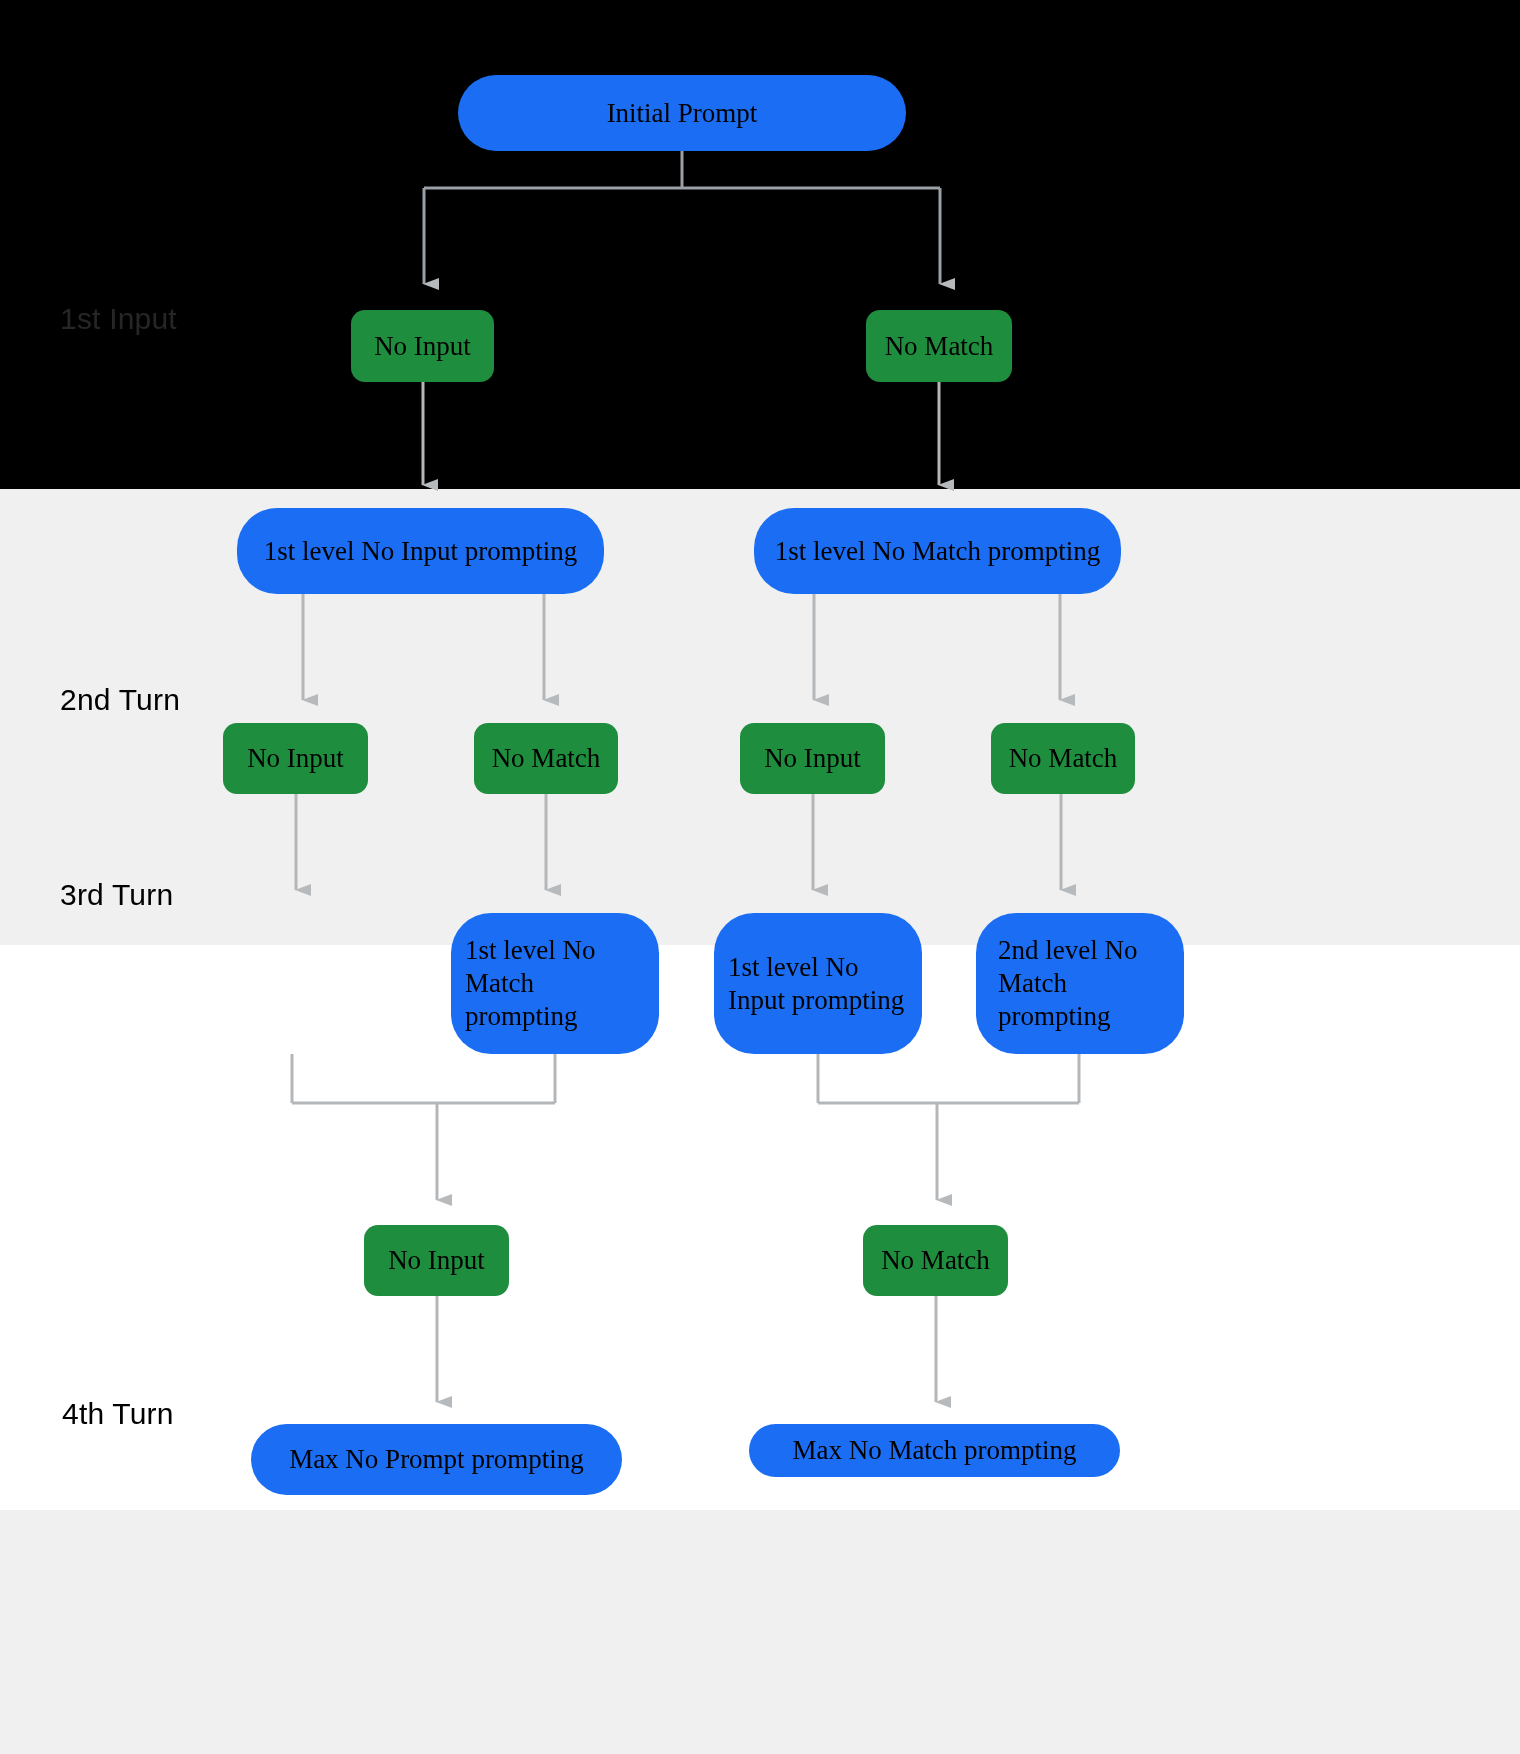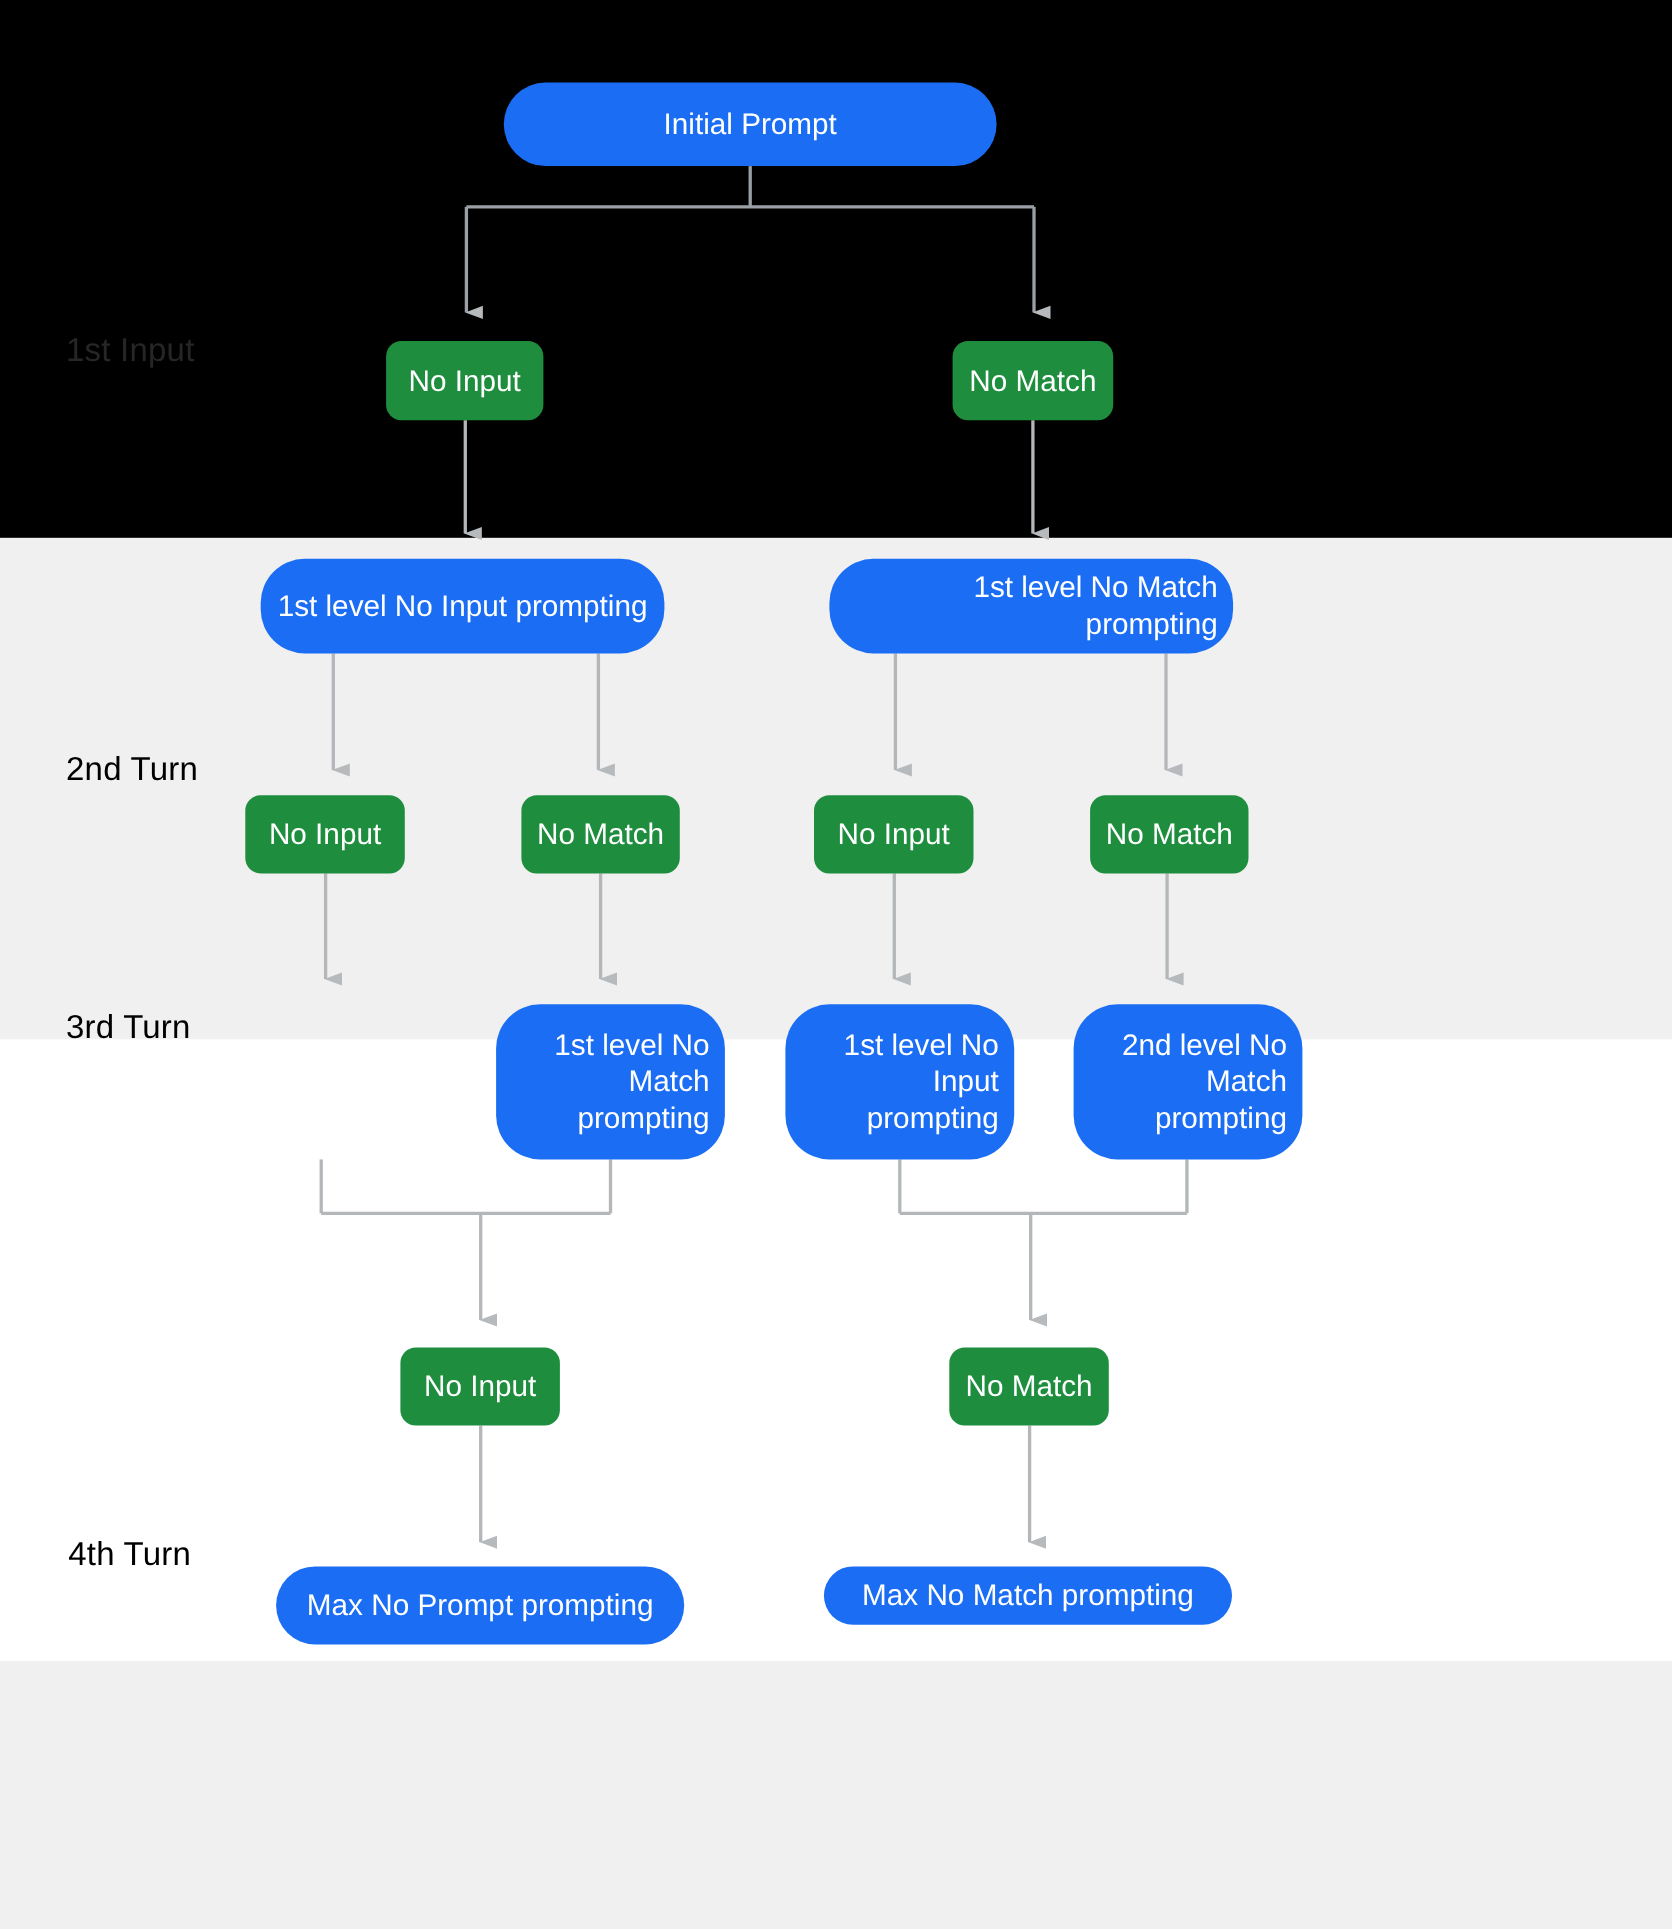--- a/index.html
+++ b/index.html
@@ -34,21 +34,21 @@
   .turn-label {
     position: absolute;
     font-size: 30px;
     line-height: 1;
     letter-spacing: 0.2px;
     color: #000000;
     white-space: nowrap;
   }
   #turn-label-1 { left: 60px; top: 304px; color: #262626; }
   #turn-label-2 { left: 60px; top: 685px; }
-  #turn-label-3 { left: 60px; top: 880px; margin-top: 40px; }
+  #turn-label-3 { left: 60px; top: 880px; }
   #turn-label-4 { left: 62px; top: 1399px; }
 
   
   #connectors {
     position: absolute;
     left: 0; top: 0;
     width: 1520px;
     height: 1754px;
     pointer-events: none;
   }
@@ -65,23 +65,24 @@
   .arrow-head {
     fill: #b7babd;
   }
 
   
   .node {
     position: absolute;
     display: flex;
     align-items: center;
     justify-content: center;
-    text-align: right;
-    color: #ffffff;
+    text-align: left;
+    color: #000000;
     box-sizing: border-box;
+    font-family: Liberation Serif, serif;
   }
   .node-prompt {
     background: #1b6ef3;
     border-radius: 48px;
     font-size: 27px;
     line-height: 1.22;
     padding: 6px 14px;
   }
   .node-prompt.multi {
     border-radius: 40px;

